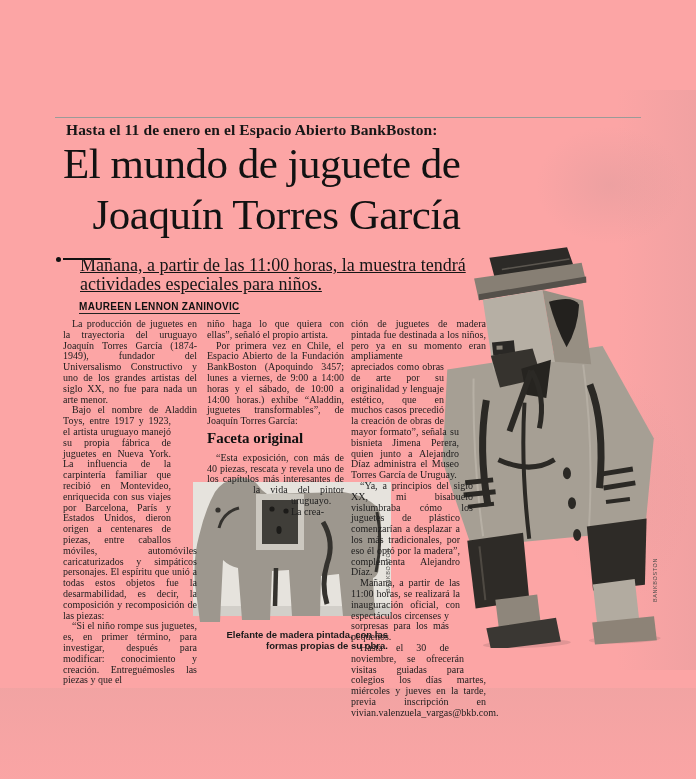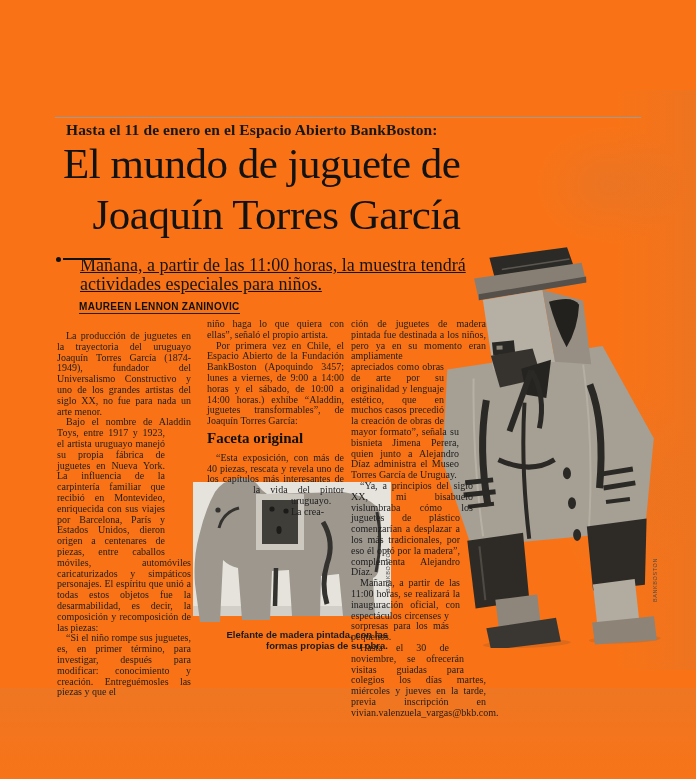--- a/index.html
+++ b/index.html
@@ -1,18 +1,18 @@
 <!DOCTYPE html>
 <html><head>
 <meta charset="utf-8">
 <style>
   html,body{margin:0;padding:0;background:#ffffff;}
   .page{
     position:relative;width:696px;height:779px;overflow:hidden;
-    background:#f97316;font-family:"Liberation Serif",serif;color:#1e1e1e;
+    background:#fca5a5;font-family:"Liberation Serif",serif;color:#1e1e1e;
   }
   
   .ghost{position:absolute;pointer-events:none;}
   .g1{right:0;top:90px;width:80px;height:580px;
       background:linear-gradient(to left, rgba(125,125,130,0.09), rgba(125,125,130,0));}
   .g2{left:535px;top:125px;width:150px;height:120px;
       background:radial-gradient(ellipse at center, rgba(128,128,133,0.12), rgba(128,128,133,0) 70%);}
   .g3{left:560px;top:380px;width:130px;height:220px;
       background:radial-gradient(ellipse at center, rgba(128,128,133,0.07), rgba(128,128,133,0) 72%);}
   .g4{left:0;top:688px;width:696px;height:91px;
@@ -35,21 +35,21 @@
   .deck{position:absolute;left:80px;top:256px;width:455px;font-size:18px;
         line-height:18.5px;color:#151515;text-decoration:underline;}
   .byline{position:absolute;left:79px;top:301px;font-family:"Liberation Sans",sans-serif;
           font-size:10px;font-weight:700;letter-spacing:0.3px;color:#111;
           border-bottom:1px solid #222;padding-bottom:1px;}
 
   .col{position:absolute;top:319px;font-size:10px;line-height:10.8px;
        text-align:justify;color:#1d1d1d;z-index:3;}
   .col p{margin:0;}
   .col p.indent{text-indent:9px;}
-  .col1{left:57px;width:134px;margin-top:12px;}
+  .col1{left:63px;width:134px;}
   .col2{left:207px;width:137px;}
   .col3{left:351px;width:135px;}
   .subhead{margin:6px 0 9px;font-size:15px;font-weight:700;color:#101010;}
 
   
   .fl{float:left;clear:left;}
   .fr{float:right;clear:right;}
   .c1a{width:0;height:102px;} .c1b{width:26px;height:120px;}
   .c2a{width:0;height:33px;}  .c2b{width:46px;height:11px;} .c2c{width:84px;height:12px;}
   .c3a{width:0;height:33px;}  .c3b{width:42px;height:65px;} .c3c{width:27px;height:43px;}

